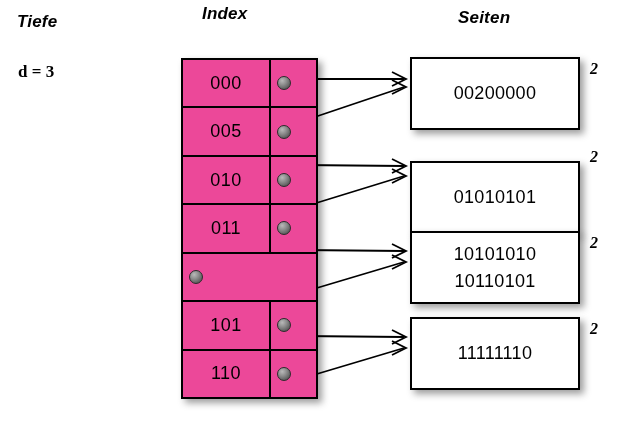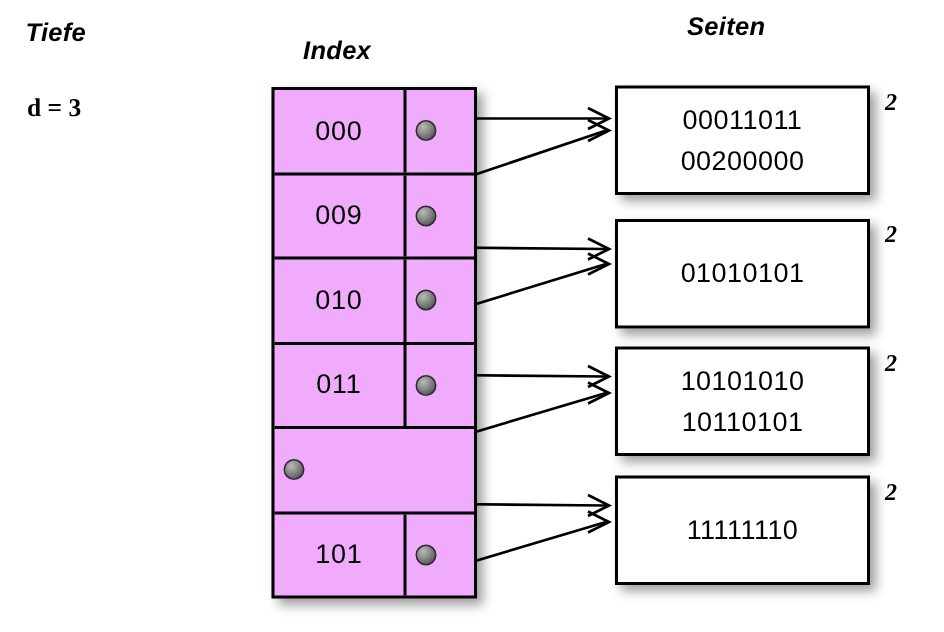--- a/index.html
+++ b/index.html
@@ -24,21 +24,21 @@
   .col-head {
     position: absolute;
     font-style: italic;
     font-size: 17px;
     font-weight: 600;
     color: #000000;
     letter-spacing: 0.2px;
     white-space: nowrap;
   }
   #head-tiefe  { left: 17px;  top: 12px; }
-  #head-index  { left: 202px; top: 24px; }
+  #head-index  { left: 202px; top: 4px; }
   #head-seiten { left: 458px; top: 8px; }
 
   .depth-label {
     position: absolute;
     left: 18px;
     top: 62px;
     font-size: 17px;
     font-weight: 600;
     color: #000000;
     white-space: nowrap;
@@ -46,21 +46,21 @@
   }
 
   
   #index-table {
     position: absolute;
     left: 181px;
     top: 58px;
     width: 137px;
     height: 341px;
     border: 2.5px solid #000000;
-    background: #f0abfc;
+    background: #ec4899;
     box-sizing: border-box;
     box-shadow: 4px 4px 7px rgba(0,0,0,0.38);
     display: flex;
     flex-direction: column;
     z-index: 4;
   }
   .index-row {
     flex: 1 1 0;
     display: flex;
     border-bottom: 2.5px solid #000000;
@@ -176,21 +176,21 @@
   </svg>
 
   <div id="index-table">
     <div class="index-row">
       <div class="index-key">000</div>
       <div class="index-ptr">
         <span class="ptr-dot"></span>
       </div>
     </div>
     <div class="index-row">
-      <div class="index-key">009</div>
+      <div class="index-key">005</div>
       <div class="index-ptr">
         <span class="ptr-dot"></span>
       </div>
     </div>
     <div class="index-row">
       <div class="index-key">010</div>
       <div class="index-ptr">
         <span class="ptr-dot"></span>
       </div>
     </div>
@@ -204,29 +204,34 @@
       <div class="index-ptr">
         <span class="ptr-dot"></span>
       </div>
     </div>
     <div class="index-row">
       <div class="index-key">101</div>
       <div class="index-ptr">
         <span class="ptr-dot"></span>
       </div>
     </div>
+    <div class="index-row">
+      <div class="index-key">110</div>
+      <div class="index-ptr">
+        <span class="ptr-dot"></span>
+      </div>
+    </div>
   </div>
 
   <div class="page-box" style="top:57px;">
-    <div class="page-line">00011011</div>
     <div class="page-line">00200000</div>
   </div>
   <div class="page-depth" style="top:60px;">2</div>
 
-  <div class="page-box" style="top:146px;gap:16px;">
+  <div class="page-box" style="top:161px;gap:16px;">
     <div class="page-line">01010101</div>
   </div>
   <div class="page-depth" style="top:148px;">2</div>
 
   <div class="page-box" style="top:231px;">
     <div class="page-line">10101010</div>
     <div class="page-line">10110101</div>
   </div>
   <div class="page-depth" style="top:234px;">2</div>
 

